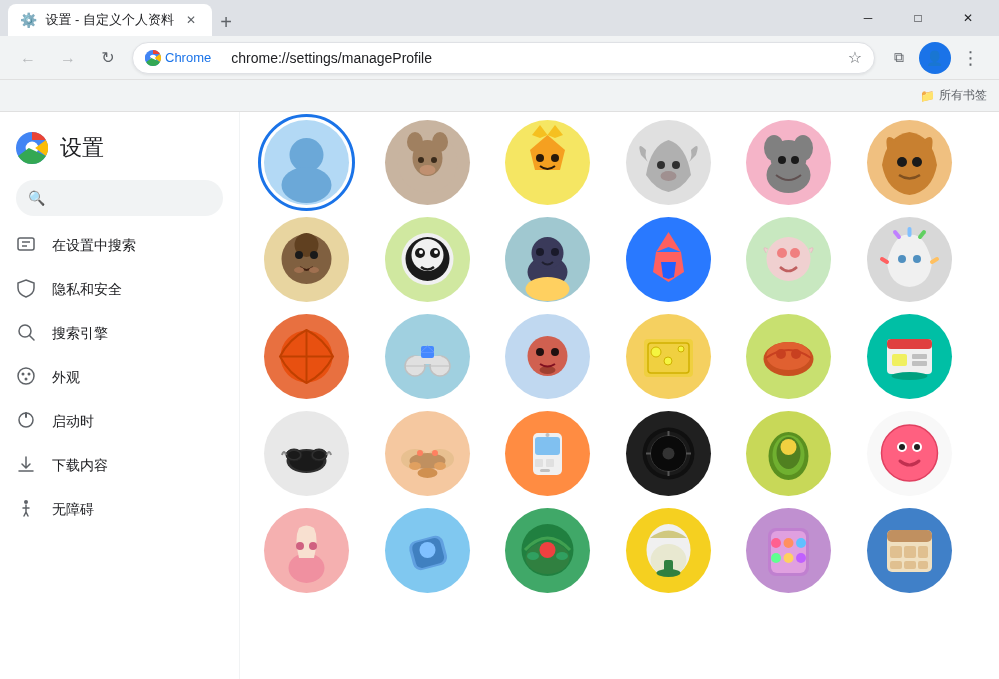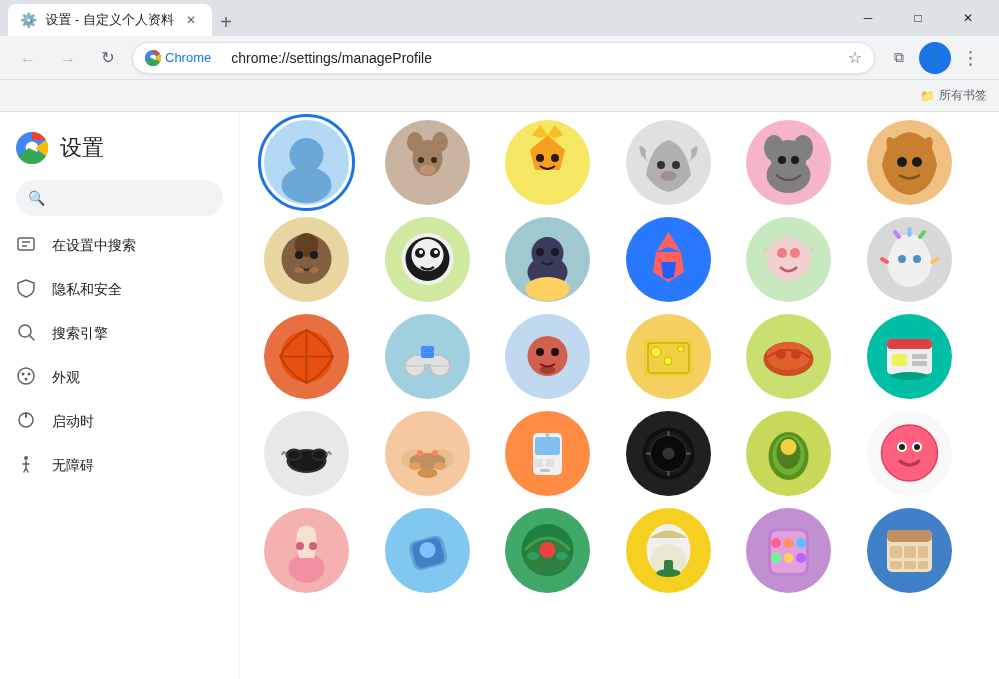--- a/index.html
+++ b/index.html
@@ -222,20 +222,29 @@
         <svg width="20" height="20" viewBox="0 0 20 20">
             <circle cx="10" cy="10" r="7" fill="none" stroke="#5f6368" stroke-width="1.5"></circle>
             <line x1="10" y1="3" x2="10" y2="7" stroke="#5f6368" stroke-width="2" stroke-linecap="round"></line>
           </svg>
       </span>
       <span>启动时</span>
     </div>
     <div class="sidebar-item">
       <span class="icon">
         <svg width="20" height="20" viewBox="0 0 20 20">
+            <path d="M10 3 L10 13 M6 10 L10 14 L14 10" fill="none" stroke="#5f6368" stroke-width="1.5" stroke-linecap="round"></path>
+            <line x1="3" y1="17" x2="17" y2="17" stroke="#5f6368" stroke-width="1.5" stroke-linecap="round"></line>
+          </svg>
+      </span>
+      <span>下载内容</span>
+    </div>
+    <div class="sidebar-item">
+      <span class="icon">
+        <svg width="20" height="20" viewBox="0 0 20 20">
             <circle cx="10" cy="4" r="2" fill="#5f6368"></circle>
             <path d="M10 7 L10 14 M7 10 L13 10 M10 14 L8 18 M10 14 L12 18" stroke="#5f6368" stroke-width="1.5" stroke-linecap="round" fill="none"></path>
           </svg>
       </span>
       <span>无障碍</span>
     </div>
 
   </div>
 
   <div class="content">

